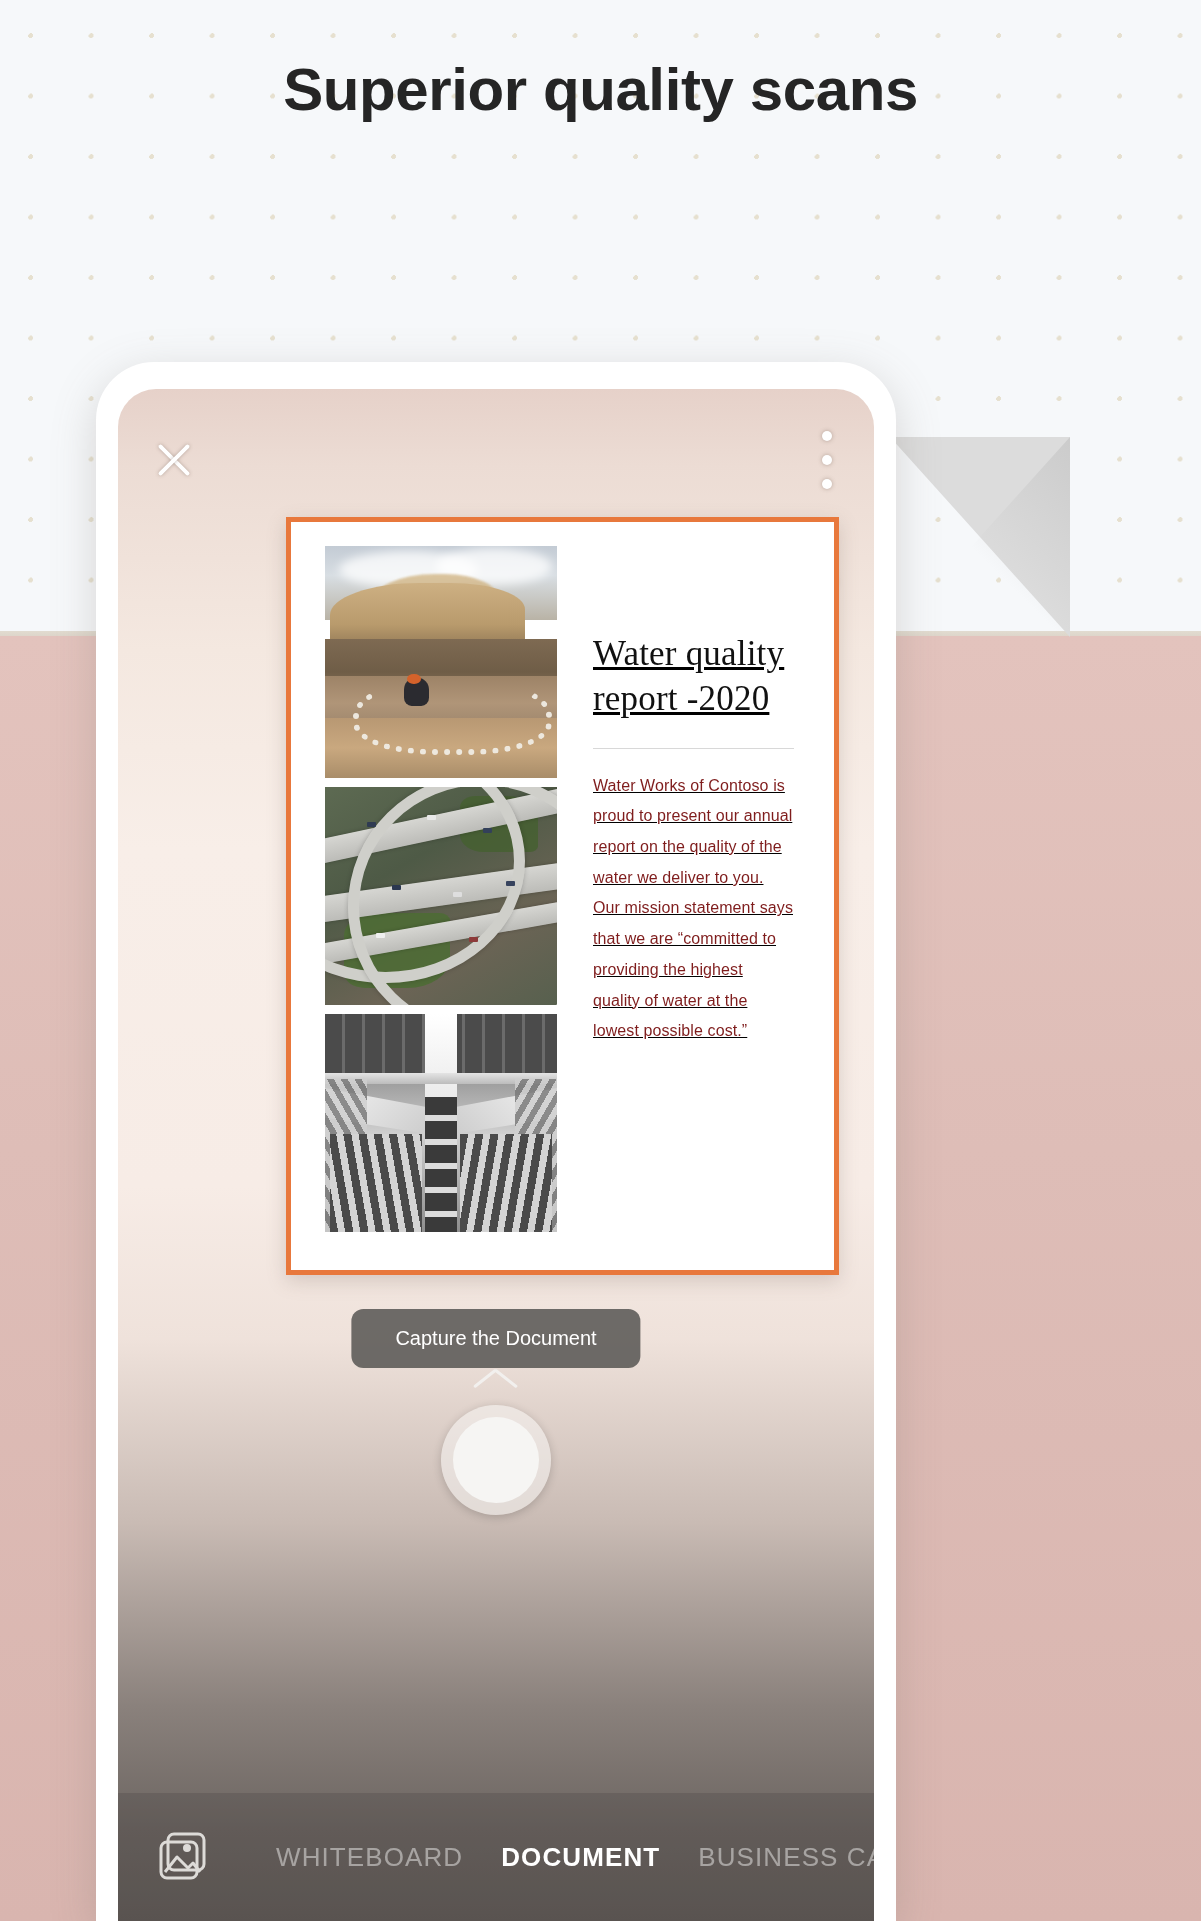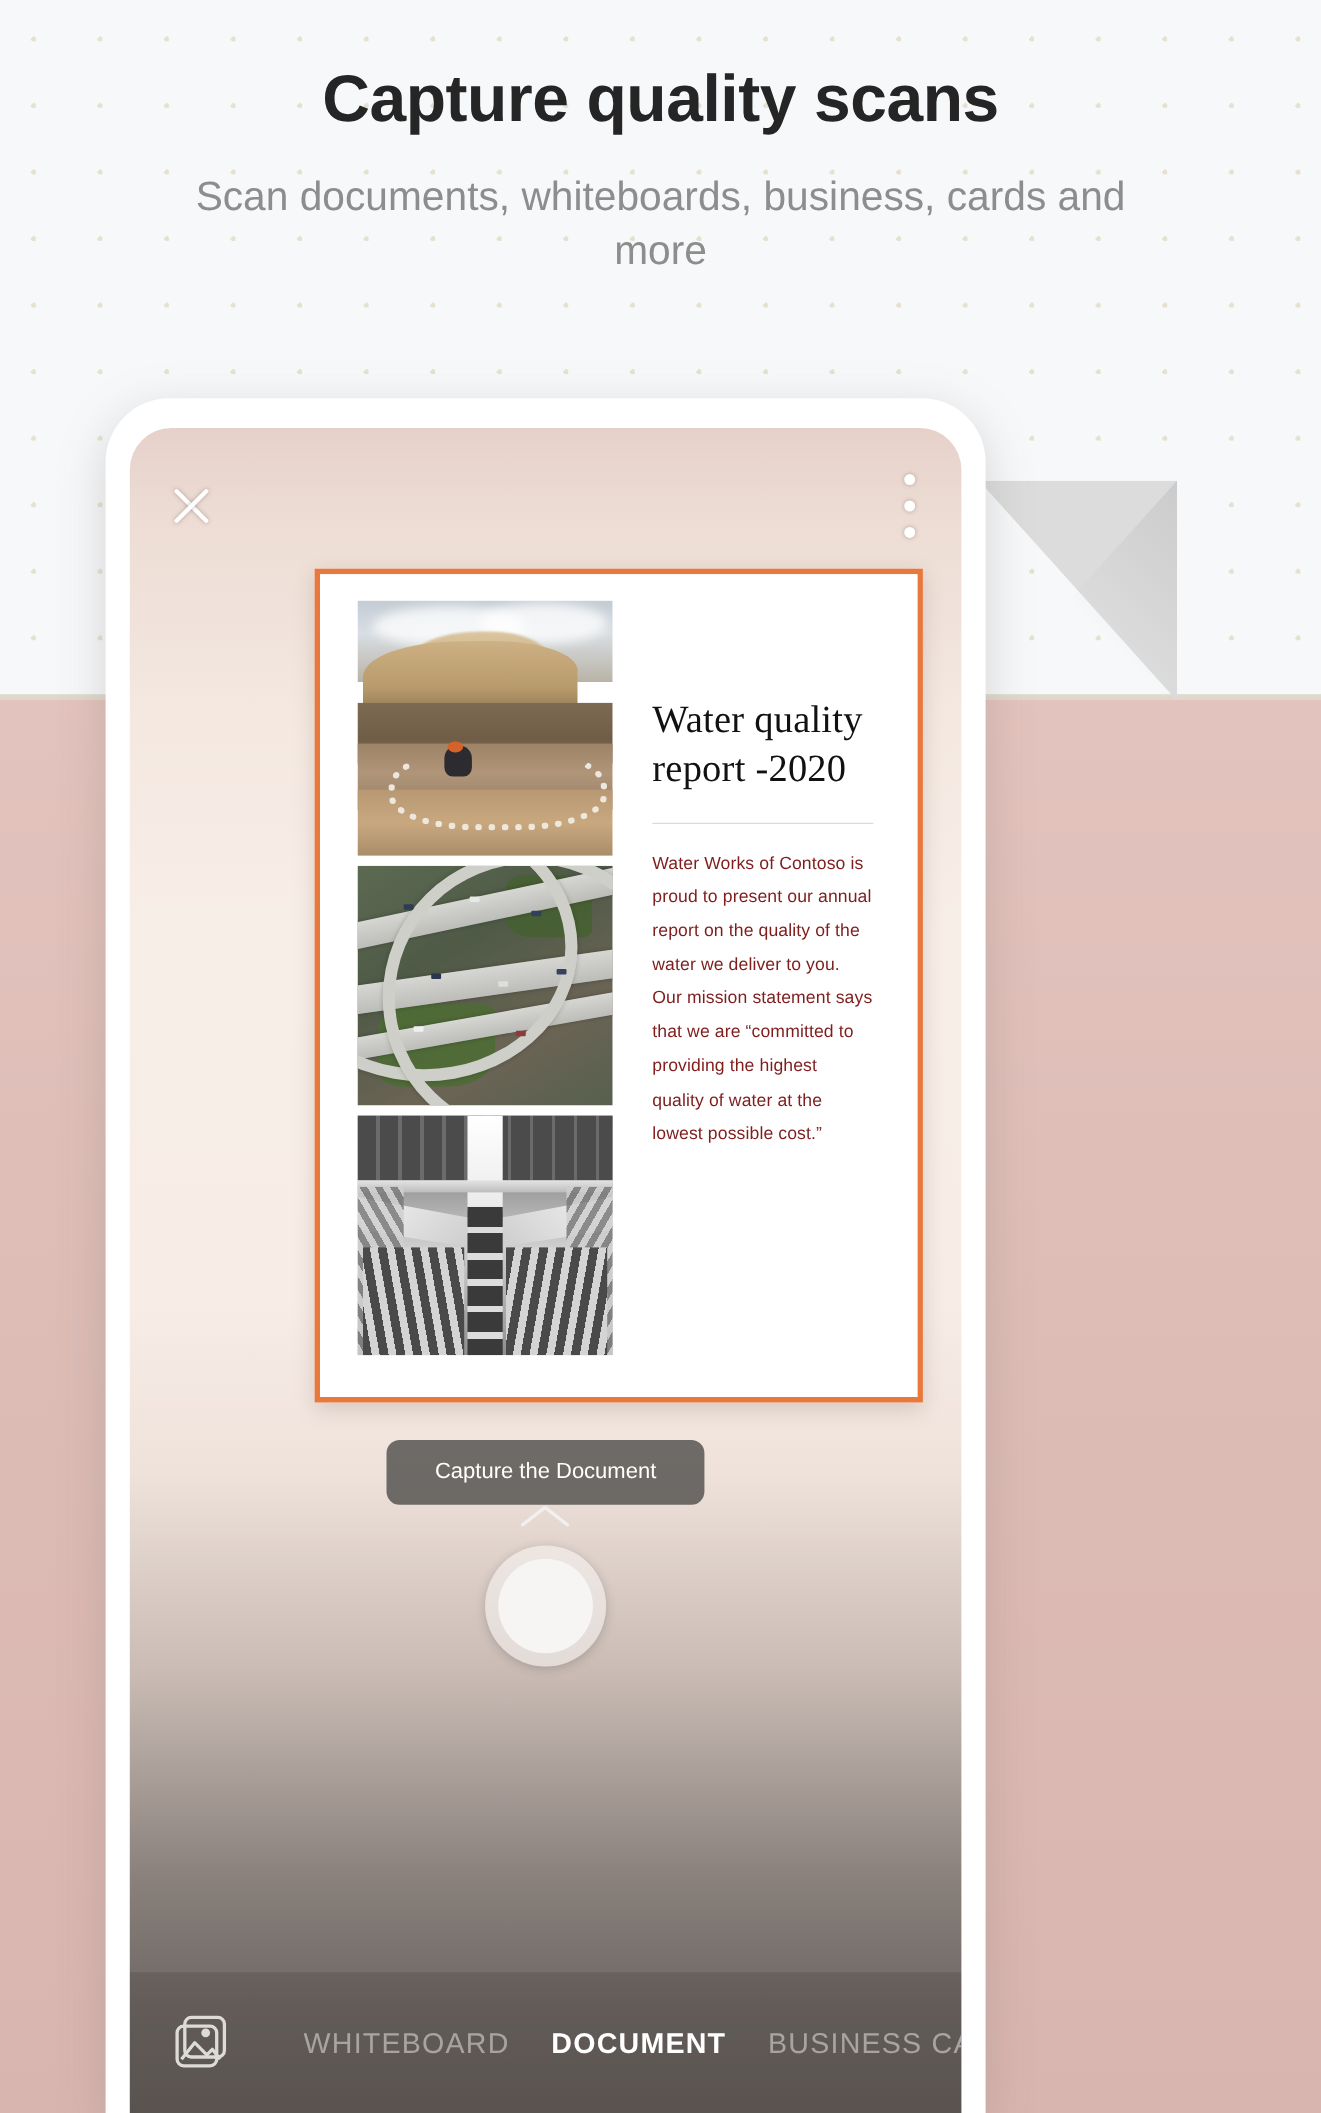--- a/index.html
+++ b/index.html
@@ -272,20 +272,21 @@
               background: repeating-linear-gradient(100deg,#4a4a4a 0 8px,#d4d4d4 8px 15px); }
   .ph3-xL   { position:absolute; left:0; top:30%; width:18%; height:70%;
               background: repeating-linear-gradient(60deg,#cfcfcf 0 6px,#7a7a7a 6px 12px); opacity:.85; }
   .ph3-xR   { position:absolute; right:0; top:30%; width:18%; height:70%;
               background: repeating-linear-gradient(120deg,#cfcfcf 0 6px,#7a7a7a 6px 12px); opacity:.85; }
 
   
   .doc-text {
     flex: 1;
     padding: 98px 28px 0 36px;
+    text-decoration: underline;
   }
   .doc-title {
     font-family: "Liberation Serif", serif;
     font-size: 35px;
     line-height: 1.28;
     color: #111111;
     letter-spacing: .2px;
   }
   .doc-rule {
     margin: 26px 0 22px 0;
@@ -399,22 +400,21 @@
   <div class="bg-top"></div>
   <div class="bg-top-edge"></div>
   <div class="bg-bottom"></div>
 
   <div class="peel">
     <div class="peel-tri"></div>
     <div class="peel-shade"></div>
   </div>
 
   <div class="headline-wrap">
-    <div class="headline">Capture quality scans</div>
-    <div class="subhead">Scan documents, whiteboards, business, cards and more</div>
+    <div class="headline">Superior quality scans</div>
   </div>
 
   <div class="phone">
     <div class="screen">
 
       <div class="icon-close"></div>
 
       <div class="icon-more">
         <span></span>
           <span></span>

